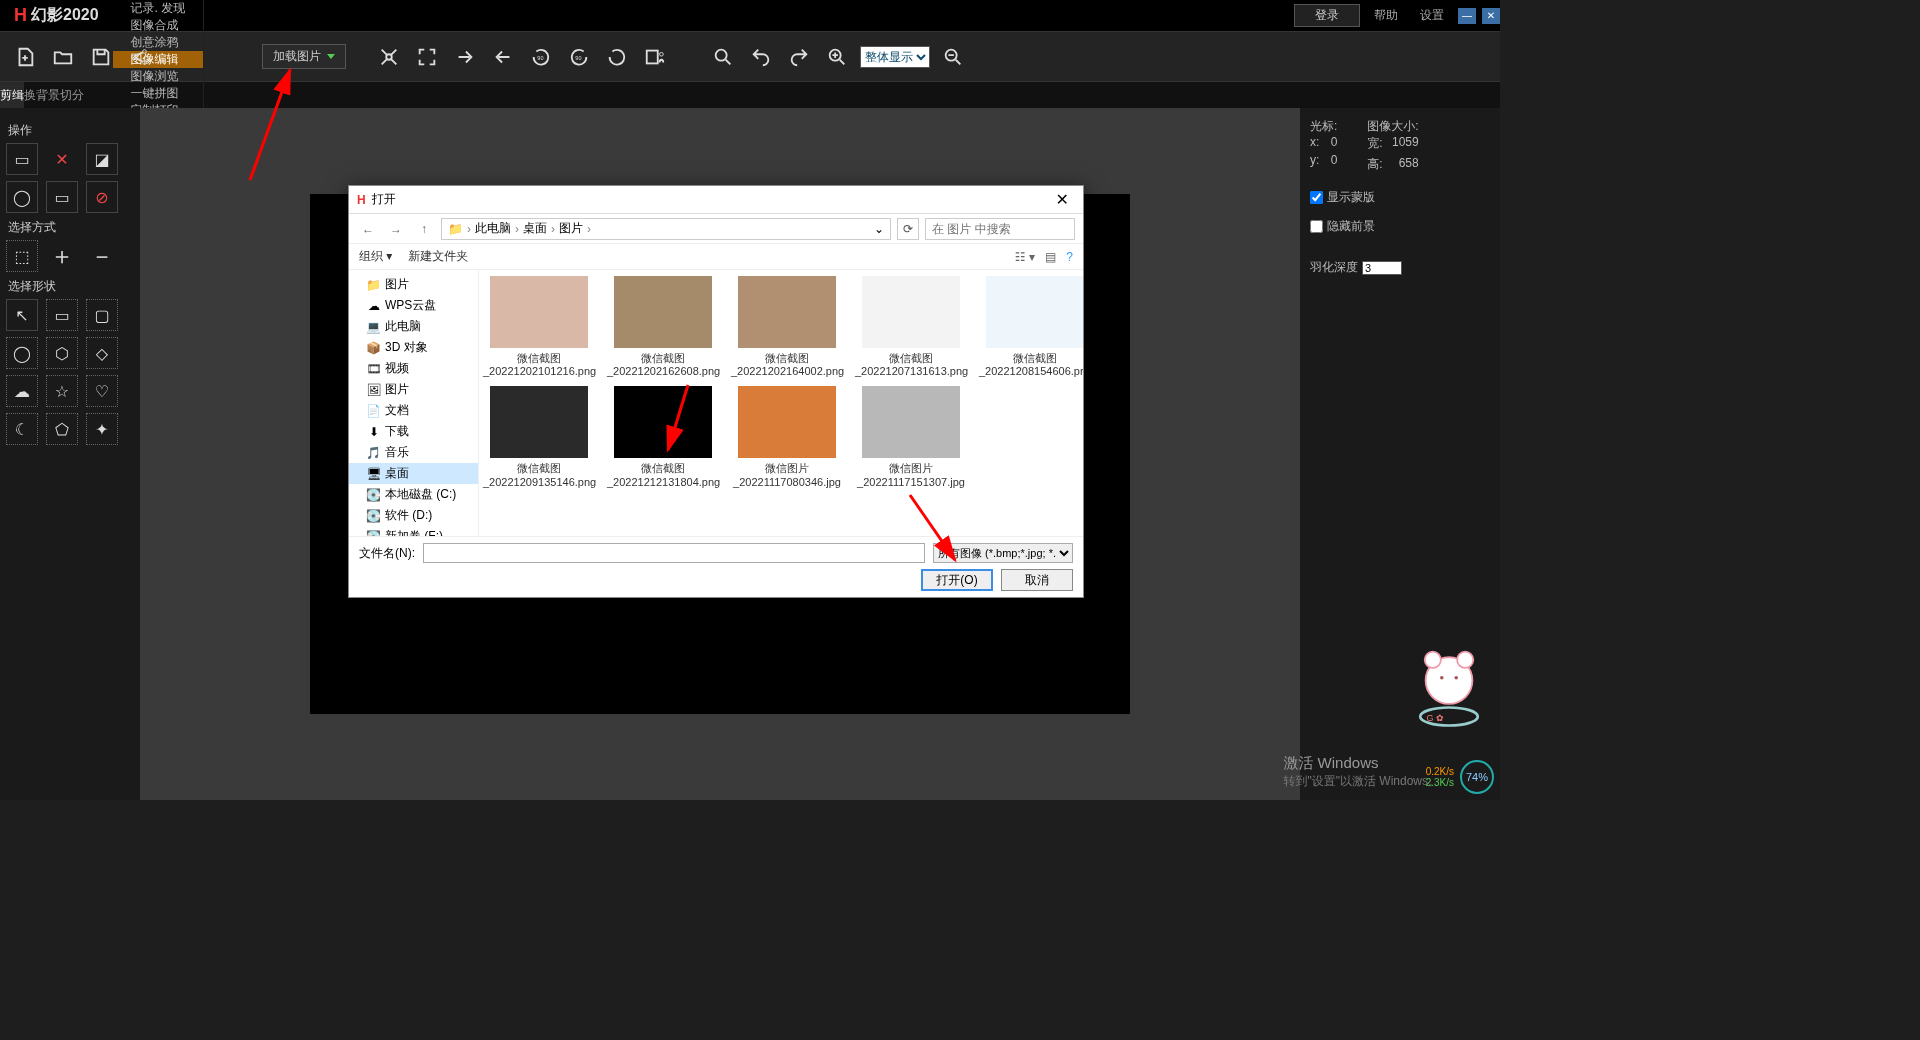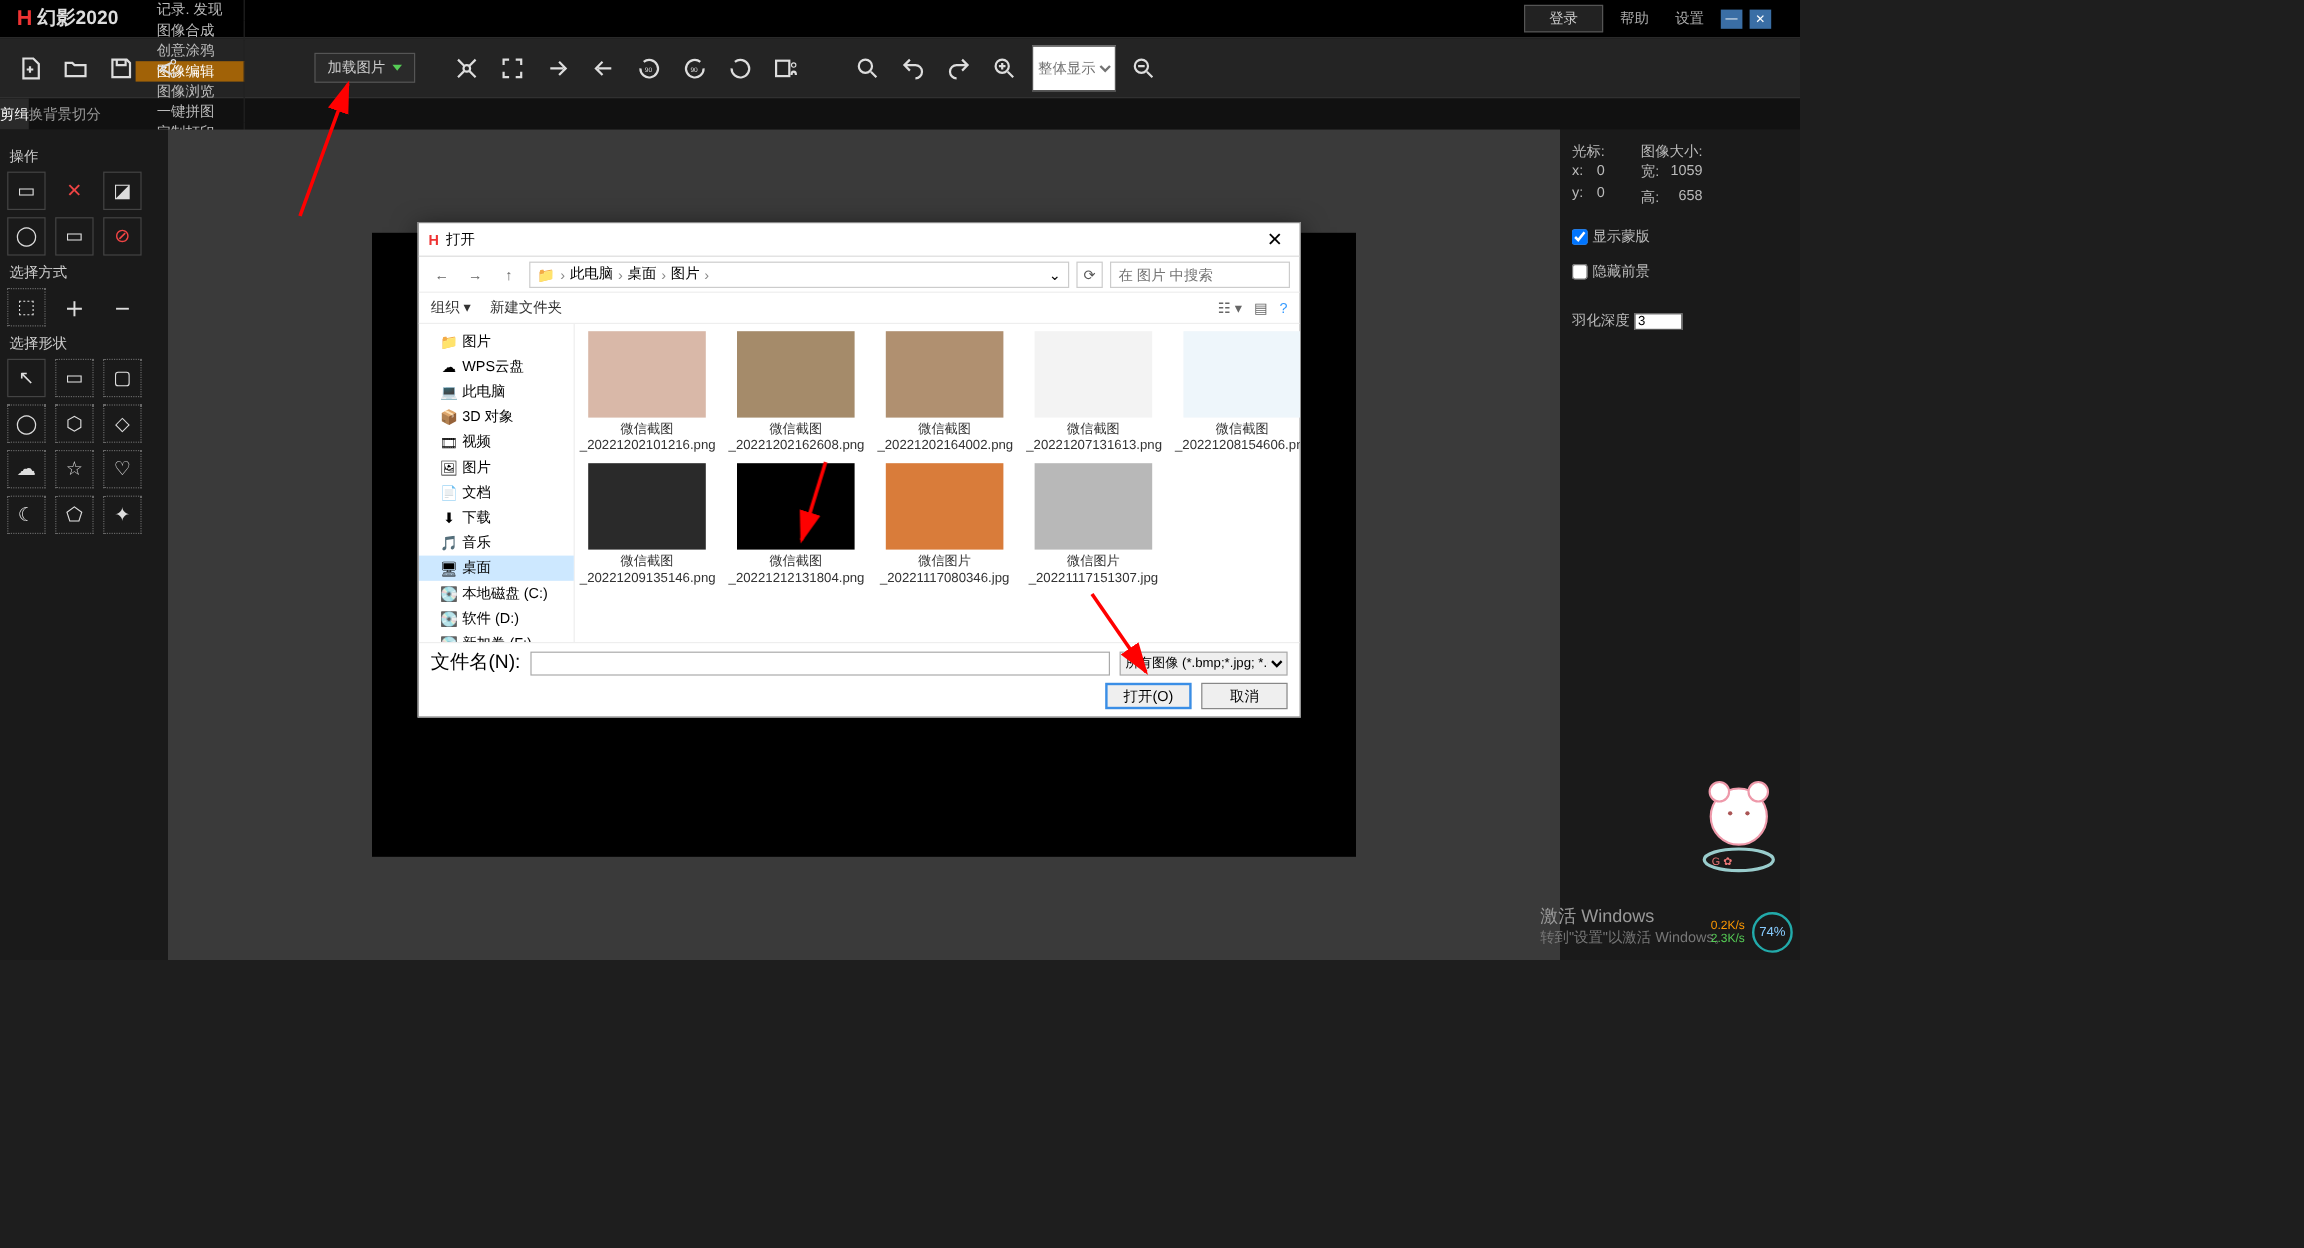--- a/index.html
+++ b/index.html
@@ -4,31 +4,31 @@
 <style>
   * { box-sizing: border-box; margin: 0; padding: 0; font-family: "Microsoft YaHei", sans-serif; }
   body { background: #1e1e1e; color: #ccc; width: 1500px; height: 800px; overflow: hidden; position: relative; font-size: 12px; }
   
   .topbar { display: flex; align-items: stretch; height: 32px; background: #000; border-bottom: 1px solid #333; }
   .logo { display: flex; align-items: center; padding: 0 14px; font-size: 16px; font-weight: bold; color: #ddd; }
   .logo .h { color: #e33; font-weight: 900; margin-right: 4px; font-size: 18px; }
   .mainnav { display: flex; flex-direction: column; }
   .mainnav .nitem { padding: 0 18px; display: flex; align-items: center; color: #bbb; border-right: 1px solid #222; cursor: pointer; }
   .mainnav .nitem.active { background: #a16207; color: #fff; }
-  .top-right { margin-left: auto; display: flex; align-items: center; gap: 6px; padding-right: 24px; }
+  .top-right { margin-left: auto; display: flex; align-items: center; gap: 6px; padding-right: 0; }
   .top-btn { border: 1px solid #555; background: #222; color: #ccc; padding: 2px 20px; font-size: 12px; cursor: pointer; }
   .top-text { color: #aaa; padding: 0 8px; cursor: pointer; }
   .win-btn { width: 18px; height: 16px; background: #3a6ea5; color: #fff; display: flex; align-items: center; justify-content: center; font-size: 10px; cursor: pointer; }
   
   .toolbar { display: flex; align-items: center; height: 50px; background: #242424; padding: 0 10px; gap: 8px; border-bottom: 1px solid #333; }
   .tool-ic { width: 30px; height: 30px; display: flex; align-items: center; justify-content: center; color: #ddd; cursor: pointer; }
   .tool-ic svg { stroke: #ddd; fill: none; }
   .load-img-btn { border: 1px solid #555; background: #2a2a2a; color: #ccc; padding: 3px 10px; display: flex; align-items: center; gap: 6px; cursor: pointer; margin-left: 100px; }
   .tri { width: 0; height: 0; border-left: 4px solid transparent; border-right: 4px solid transparent; border-top: 5px solid #5c5; }
-  .zoom-sel { background: #fff; color: #737373; border: 1px solid #555; font-size: 12px; height: 38px; }
+  .zoom-sel { background: #fff; color: #0c4a6e; border: 1px solid #555; font-size: 12px; height: 22px; }
   
   .subtabs { display: flex; background: #111; height: 26px; }
   .subtab { padding: 0 0; display: flex; align-items: center; color: #999; cursor: pointer; }
   .subtab.active { color: #fff; background: #2a2a2a; }
   
   .main { display: flex; height: calc(100% - 108px); }
   .leftpanel { width: 140px; background: #1a1a1a; padding: 8px 6px; }
   .lp-head { color: #ccc; margin: 6px 0 4px 2px; }
   .lp-row { display: flex; gap: 8px; margin-bottom: 6px; }
   .lp-ic { width: 32px; height: 32px; border: 1px solid #444; display: flex; align-items: center; justify-content: center; color: #ddd; cursor: pointer; font-size: 16px; }
@@ -58,21 +58,21 @@
   .tnode { display: flex; align-items: center; gap: 4px; padding: 2px 6px 2px 18px; font-size: 12px; cursor: pointer; white-space:nowrap;}
   .tnode.sel { background: #cde8ff; }
   .tnode .tic { width: 14px; height: 14px; display:inline-flex; align-items:center; justify-content:center;}
   .dlg-files { flex: 1; padding: 6px 4px; overflow: auto; }
   .frow { display: flex; gap: 12px; margin-bottom: 8px; }
   .fitem { width: 112px; text-align: center; font-size: 11px; cursor: pointer; }
   .thumb { width: 98px; height: 72px; margin: 0 auto 4px; background: #ccc; display:flex; align-items:center; justify-content:center; color:#555; font-size:9px; overflow:hidden;}
   .fname { color: #333; line-height: 1.2; }
   .dlg-bottom { border-top: 1px solid #eee; padding: 6px 10px; }
   .bot-row { display: flex; align-items: center; gap: 8px; margin-bottom: 6px; }
-  .fn-label { font-size: 16px; }
+  .fn-label { font-size: 12px; }
   .fn-input { flex: 1; border: 1px solid #aaa; height: 20px; }
   .ftype { width: 140px; border: 1px solid #aaa; height: 20px; font-size: 11px; }
   .bot-btns { display: flex; justify-content: flex-end; gap: 8px; }
   .bot-btn { width: 72px; height: 22px; border: 1px solid #888; background: #efefef; font-size: 12px; cursor: pointer; }
   .bot-btn.primary { border: 2px solid #3a8ee6; }
   
   .arrow-svg { position: absolute; pointer-events: none; }
   
   .wm { position: absolute; right: 60px; bottom: 10px; color: #777; font-size: 12px; text-align:left;}
   .wm .wt { font-size: 15px; color: #999; }

